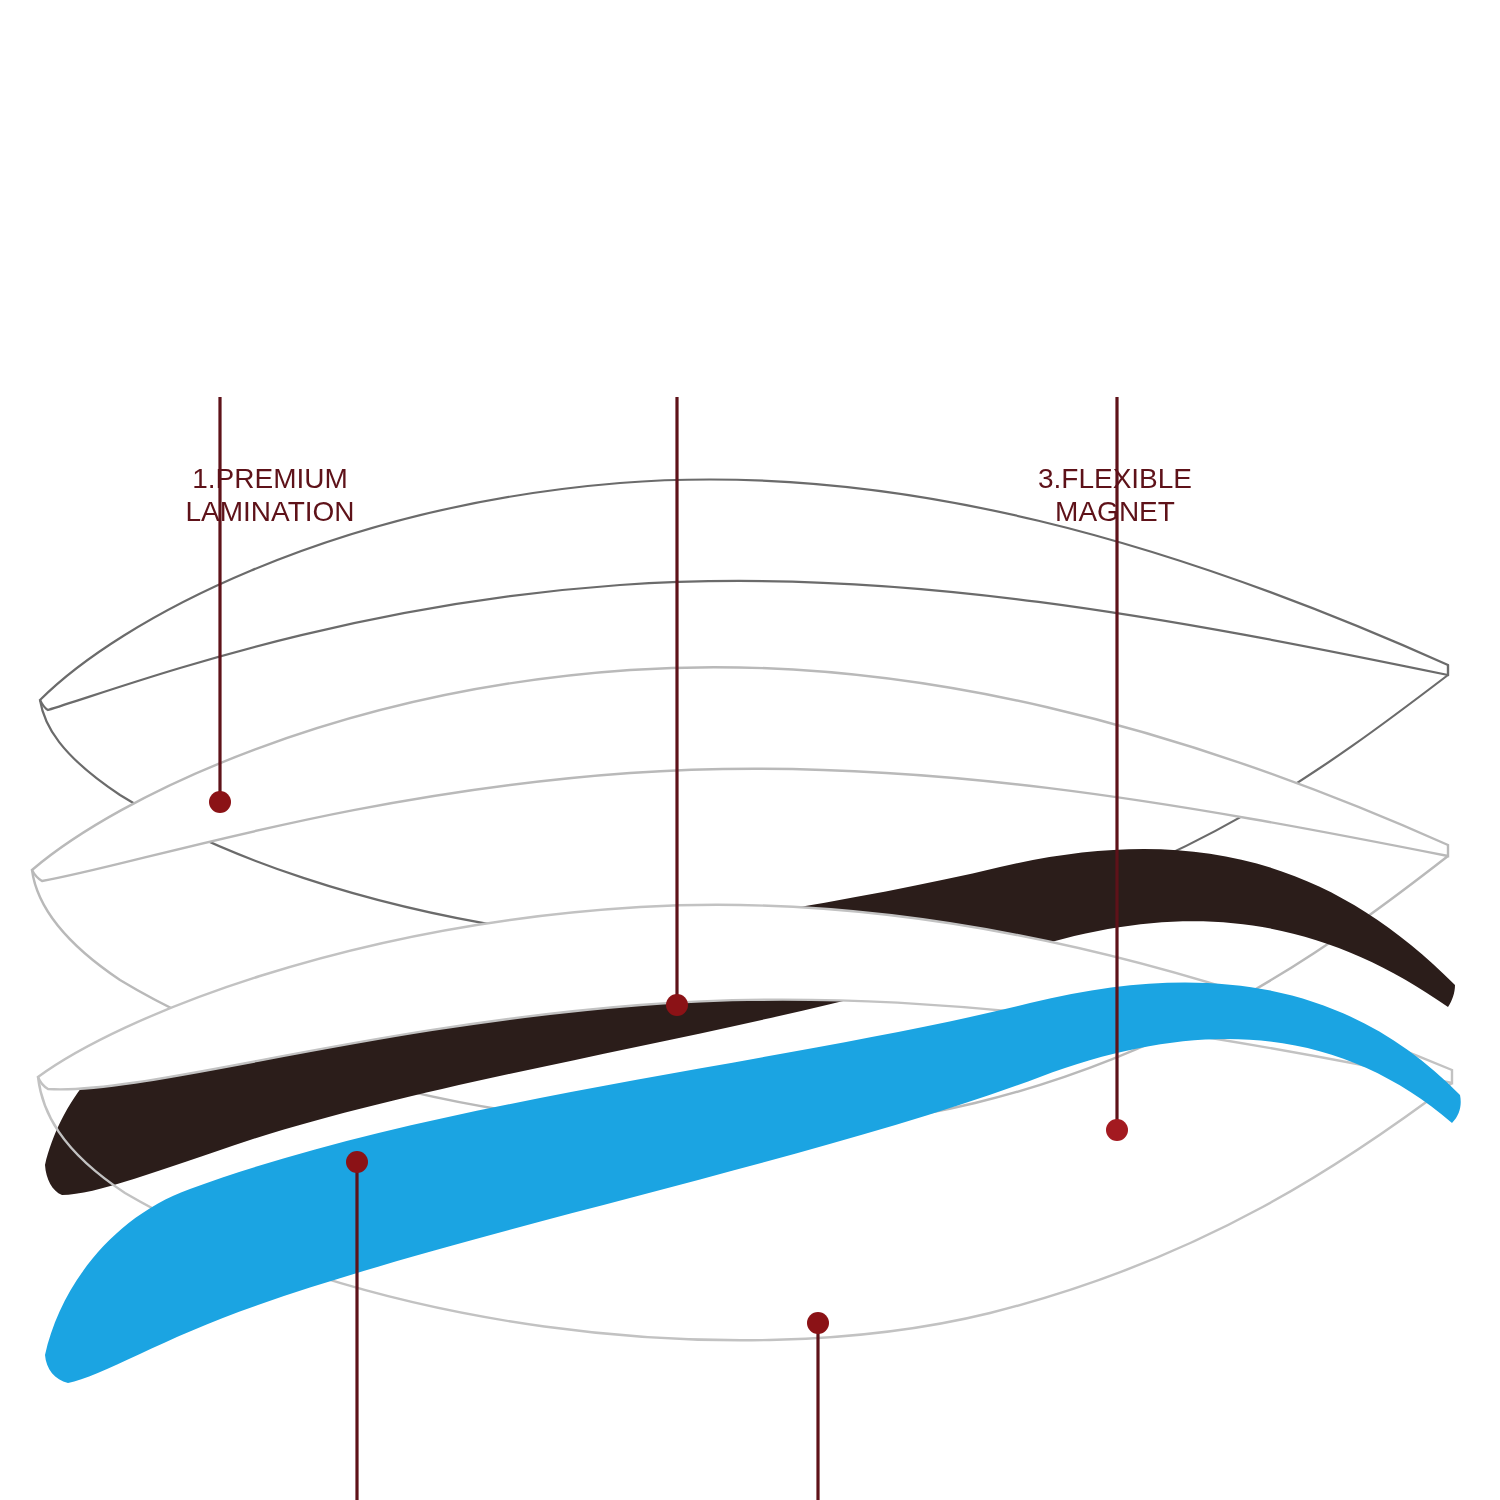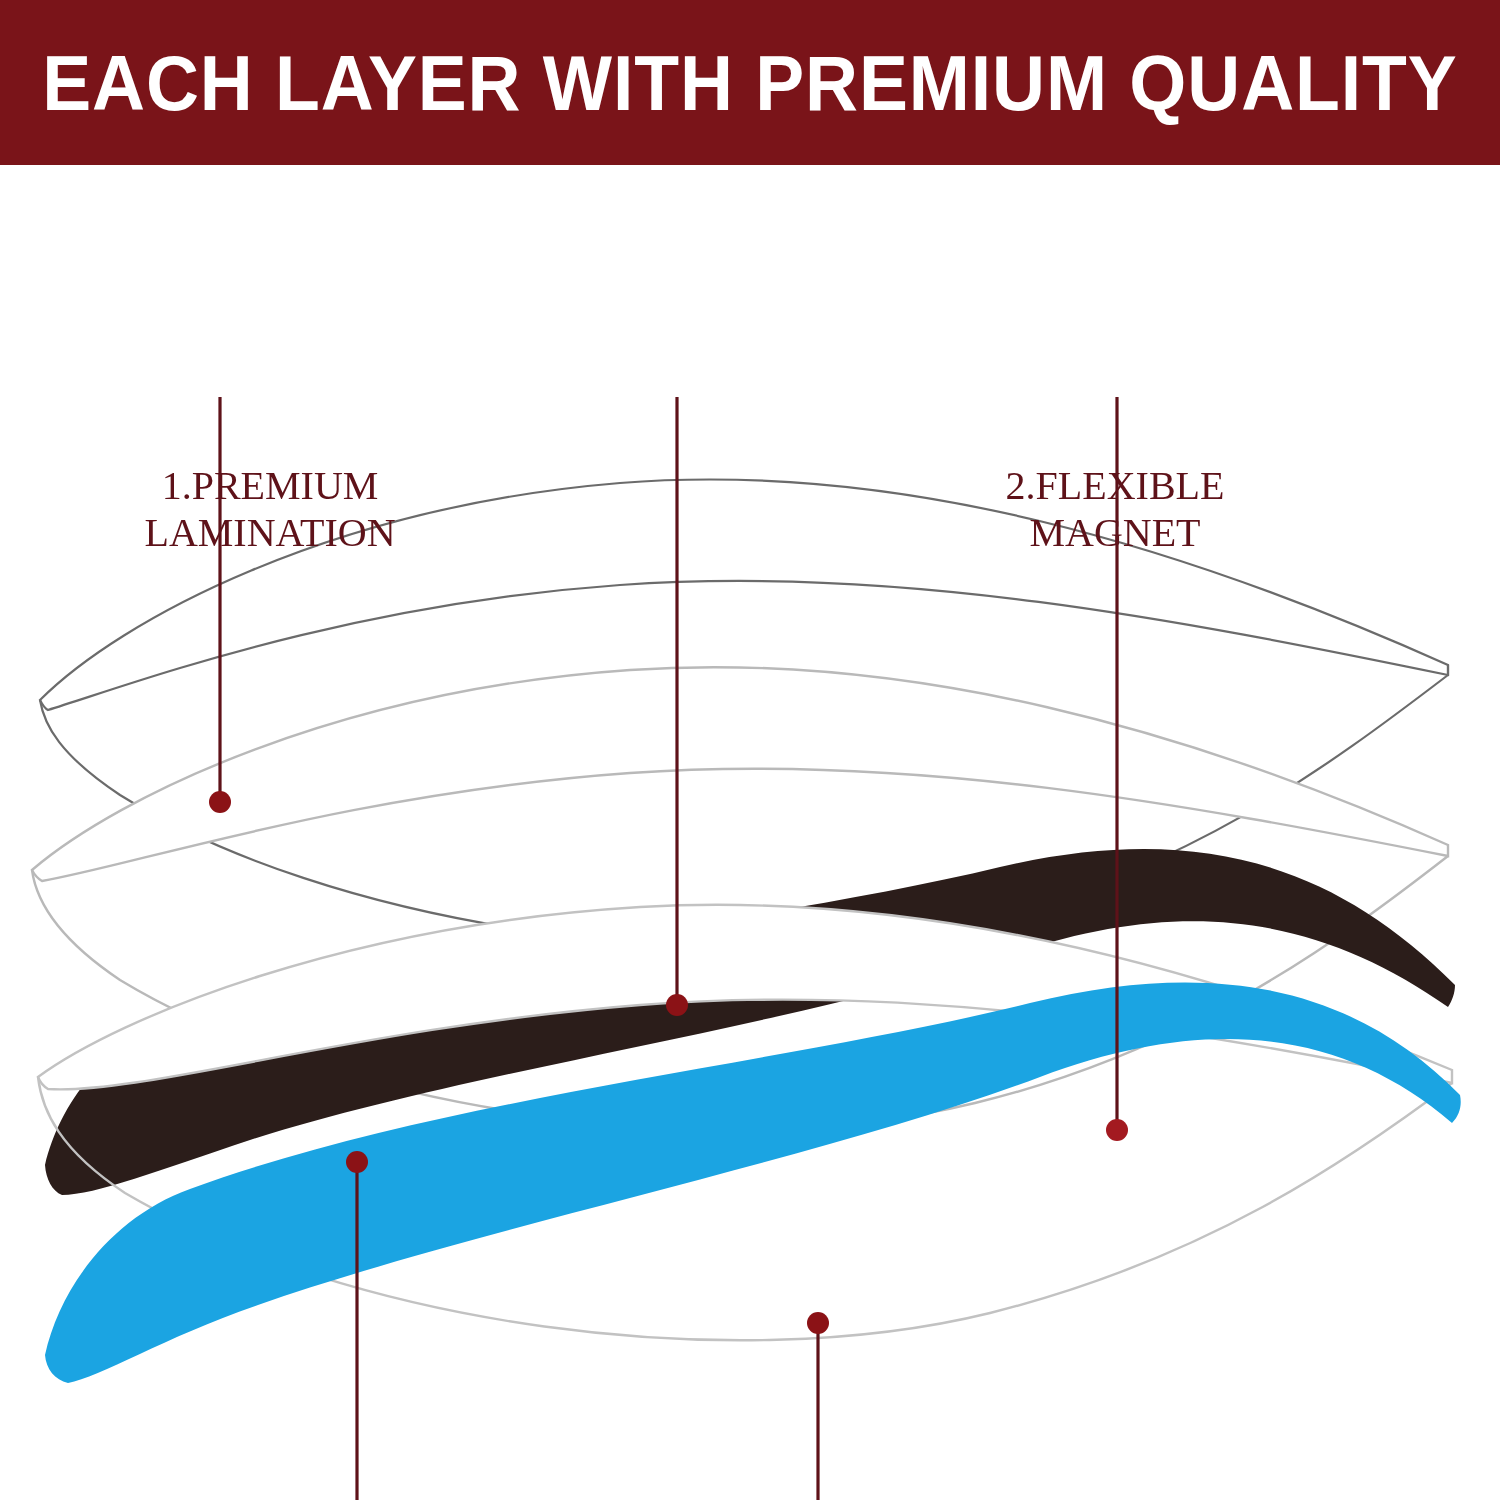--- a/index.html
+++ b/index.html
@@ -55,40 +55,37 @@
     left: 0;
     top: 0;
     width: 1500px;
     height: 1335px;
     display: block;
   }
   
   .callout-label {
     position: absolute;
     color: #5e1219;
-    font-family: Liberation Serif, serif;
+    font-family: Liberation Sans, sans-serif;
     font-weight: normal;
-    font-size: 40px;
+    font-size: 28px;
     line-height: 1.17;
     text-align: center;
     white-space: pre-line;
     letter-spacing: 0px;
   }
   #label-1 { left: 60px;   top: 298px; width: 420px; }
   #label-2 { left: 500px;  top: 298px; width: 360px; }
   #label-3 { left: 940px;  top: 298px; width: 350px; }
 </style>
 </head>
 <body>
 
 <div id="root">
 
-  <div id="title-banner">
-    <div id="title-text">EACH LAYER WITH PREMIUM QUALITY</div>
-  </div>
 
   <div id="diagram-stage">
 
     <svg id="layer-svg" viewBox="0 0 1500 1335" preserveAspectRatio="none">
 
       <path d="M 40 535
                C 120 455, 330 342, 620 318
                C 900 296, 1180 380, 1448 500
                C 1448 504, 1448 508, 1448 510
                C 1180 455, 900 400, 620 420
@@ -171,17 +168,17 @@
         <line x1="818" y1="1158" x2="818" y2="1345" stroke="#5e1219" stroke-width="3.2"></line>
         <circle cx="818" cy="1158" r="11" fill="#8b1216"></circle>
       </g>
 
     </svg>
 
     <div class="callout-label" id="label-1">1.PREMIUM
 LAMINATION</div>
 
 
-    <div class="callout-label" id="label-3">2.FLEXIBLE
+    <div class="callout-label" id="label-3">3.FLEXIBLE
 MAGNET</div>
 
   </div>
 </div>
 
 </body></html>

